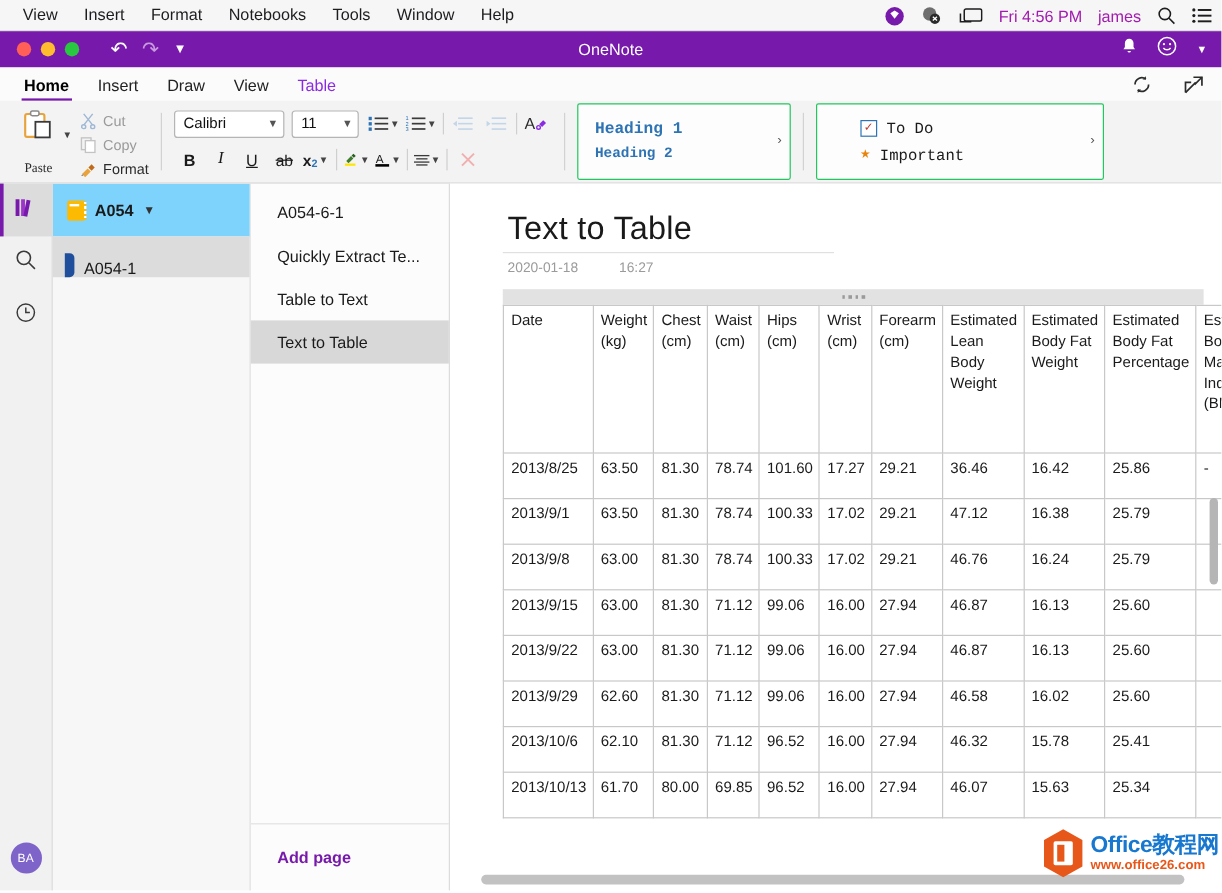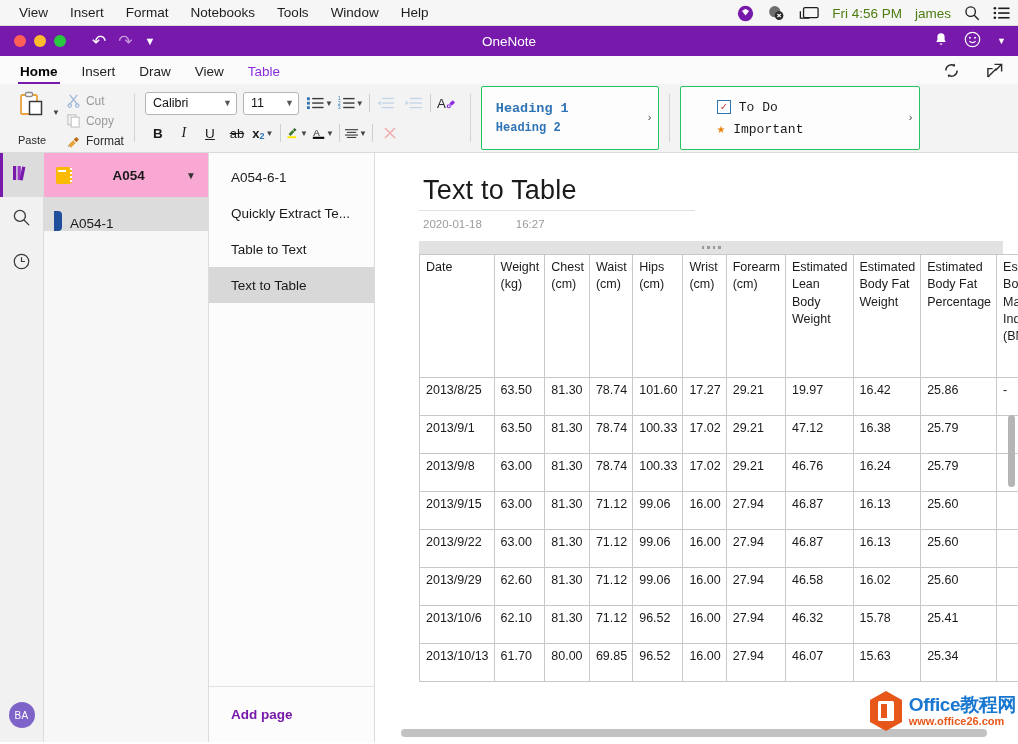--- a/index.html
+++ b/index.html
@@ -18,21 +18,21 @@
     padding: 0 8px; position: relative;
   }
   .macbar .mitem {
     font-size: 13.5px; color: #1d1d1f;
     padding: 0 11px; line-height: 26px; white-space: nowrap;
   }
   .macbar .right {
     position: absolute; right: 8px; top: 0; height: 26px;
     display: flex; align-items: center; gap: 13px;
   }
-  .macbar .right .txt { font-size: 13.5px; color: #4d7c0f; }
+  .macbar .right .txt { font-size: 13.5px; color: #a21caf; }
   .sysicon { display: inline-flex; align-items: center; }
 
   
   .titlebar {
     height: 30px; background: #7719aa;
     display: flex; align-items: center; position: relative;
     padding: 0 10px;
   }
   .traffic { display: flex; gap: 8px; align-items: center; margin-left: 4px; }
   .dot { width: 12px; height: 12px; border-radius: 50%; }
@@ -75,20 +75,21 @@
     display: flex; align-items: stretch; position: relative;
   }
   .rgroup { display: flex; align-items: center; padding: 0 6px; }
   .vsep { width: 1px; background: #d2d2d2; margin: 10px 4px; align-self: stretch; }
 
   
   .paste-btn {
     width: 44px; display: flex; flex-direction: column;
     align-items: center; justify-content: center; gap: 14px;
     padding-left: 8px;
+    font-family: Liberation Serif, serif;
   }
   .paste-lbl { font-size: 11px; color: #2b2b2b; }
   .chev { font-size: 8px; color: #444; }
 
   .clipcol { display: flex; flex-direction: column; justify-content: center; gap: 1px; padding-left: 4px;}
   .clipitem { display: flex; align-items: flex-end; gap: 5px; height: 19px; }
   .clipitem .lab { font-size: 12px; color: #9a9a9a; }
   .clipitem.on .lab { color: #2b2b2b; }
 
   
@@ -161,21 +162,21 @@
     align-items: center; justify-content: center; letter-spacing: .3px;
   }
 
   
   .sections {
     width: 165px; background: #f7f7f7; border-right: 1px solid #dcdcdc;
     display: flex; flex-direction: column; flex: none;
   }
   .nbheader {
     height: 44px; display: flex; align-items: center; gap: 8px;
-    padding: 0 12px; background: #f9a8d4; justify-content: space-between;
+    padding: 0 12px; background: #7dd3fc;
   }
   .nbicon {
     width: 15px; height: 17px; background: #fcba03; border-radius: 2px;
     position: relative; flex: none;
   }
   .nbicon::before {
     content: ""; position: absolute; left: 2px; top: 3px;
     width: 8px; height: 2.5px; background: #fff;
   }
   .nbicon::after {
@@ -689,21 +690,21 @@
         </thead>
         <tbody>
             <tr>
               <td>2013/8/25</td>
               <td>63.50</td>
               <td>81.30</td>
               <td>78.74</td>
               <td>101.60</td>
               <td>17.27</td>
               <td>29.21</td>
-              <td>19.97</td>
+              <td>36.46</td>
               <td>16.42</td>
               <td>25.86</td>
               <td>-</td>
             </tr>
             <tr>
               <td>2013/9/1</td>
               <td>63.50</td>
               <td>81.30</td>
               <td>78.74</td>
               <td>100.33</td>

